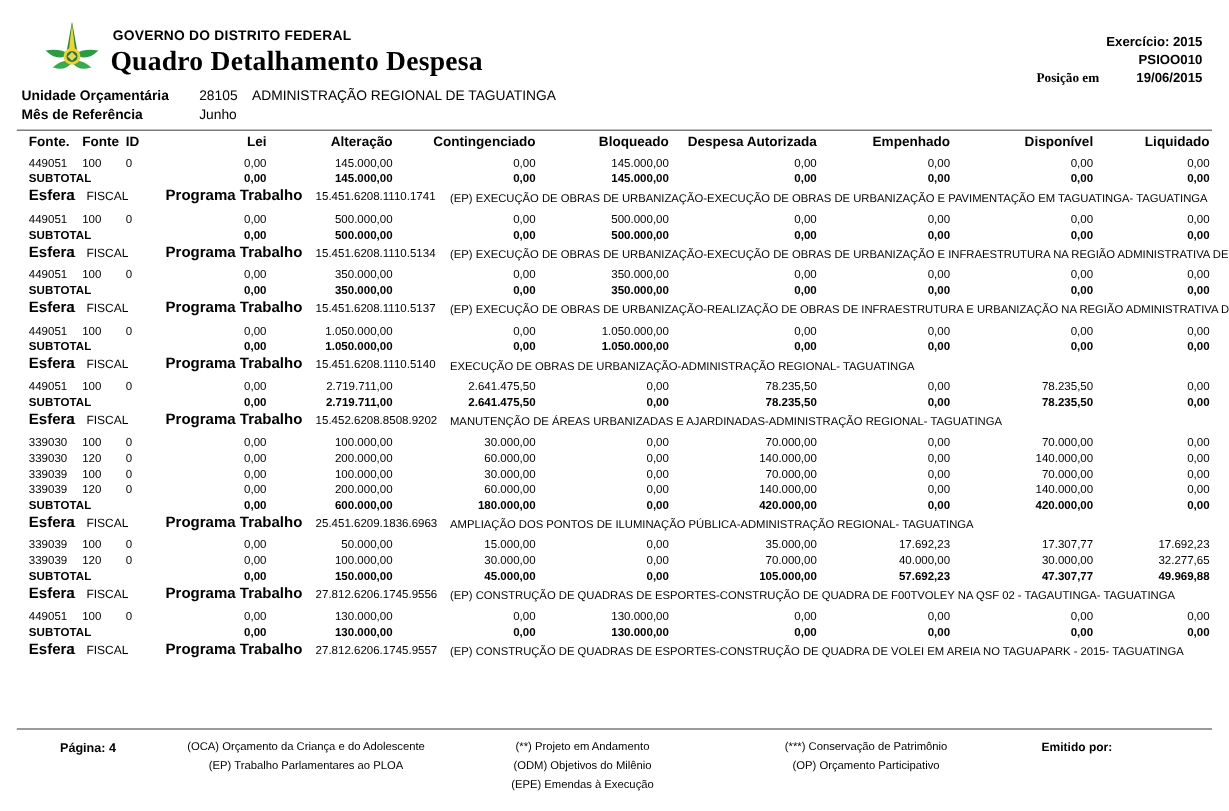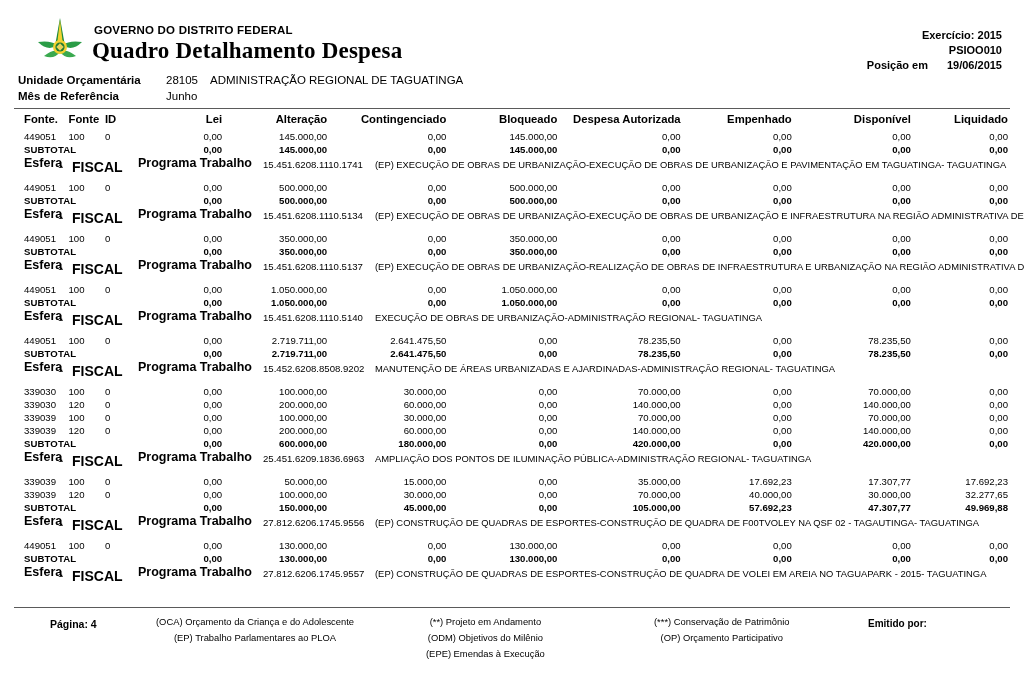--- a/index.html
+++ b/index.html
@@ -13,21 +13,21 @@
   .page{position:relative;width:1024px;height:676px;box-sizing:border-box;padding:0 14px;}
 
   
   .header{position:relative;height:74px;}
   .logo{position:absolute;left:18px;top:12px;width:56px;height:56px;}
   .org-name{position:absolute;left:80px;top:24px;font-size:11.5px;font-weight:bold;letter-spacing:.2px;}
   .doc-title{position:absolute;left:78px;top:38px;font-family:"Liberation Serif", serif;font-size:23px;font-weight:bold;letter-spacing:.2px;}
 
   .hdr-right{position:absolute;right:8px;top:28px;text-align:right;font-size:11px;font-weight:bold;line-height:15px;}
   .hdr-right .posrow{white-space:nowrap;}
-  .hdr-right .poslbl{display:inline-block;margin-right:0;}
+  .hdr-right .poslbl{display:inline-block;margin-right:12px;font-family:Liberation Serif, serif;}
   .hdr-right .posval{display:inline-block;min-width:74px;text-align:right;}
 
   .meta{position:relative;height:34px;font-size:11.5px;}
   .meta .lbl{position:absolute;font-weight:bold;text-align:right;}
   .meta .val{position:absolute;}
   .m-uo-l{left:4px;top:0px;}
   .m-uo-c{left:152px;top:0px;}
   .m-uo-n{left:196px;top:0px;}
   .m-mes-l{left:4px;top:16px;}
   .m-mes-v{left:152px;top:16px;}
@@ -59,21 +59,21 @@
   .tbl td.nat{text-align:left;padding-left:10px;}
   .tbl td.fon,.tbl td.idc{text-align:left;padding-left:2px;}
 
   tr.datarow td{font-size:9.6px;}
   tr.subtotal td{font-weight:bold;font-size:9.6px;}
   tr.subtotal td.nat{letter-spacing:.1px;}
 
   tr.esfera td{padding-top:2px;padding-bottom:4px;}
   .esf-lbl{font-size:12.5px;font-weight:bold;}
   .esf-num{font-size:9.6px;font-weight:normal;}
-  .esf-fiscal{font-size:14px;font-weight:bold;}
+  .esf-fiscal{font-size:10px;}
   .pt-lbl{font-size:12.5px;font-weight:bold;}
   .pt-code{font-size:9.6px;}
   .pt-desc{font-size:9.4px;line-height:11.5px;}
 
   .esf-line{display:flex;align-items:flex-start;}
   .esf-c1{width:44px;flex:0 0 44px;padding-left:10px;box-sizing:border-box;}
   .esf-c2{width:14px;flex:0 0 14px;padding-top:3px;}
   .esf-c3{width:66px;flex:0 0 66px;padding-top:3px;}
   .esf-c4{width:125px;flex:0 0 125px;}
   .esf-c5{width:108px;flex:0 0 108px;padding-top:3px;}

